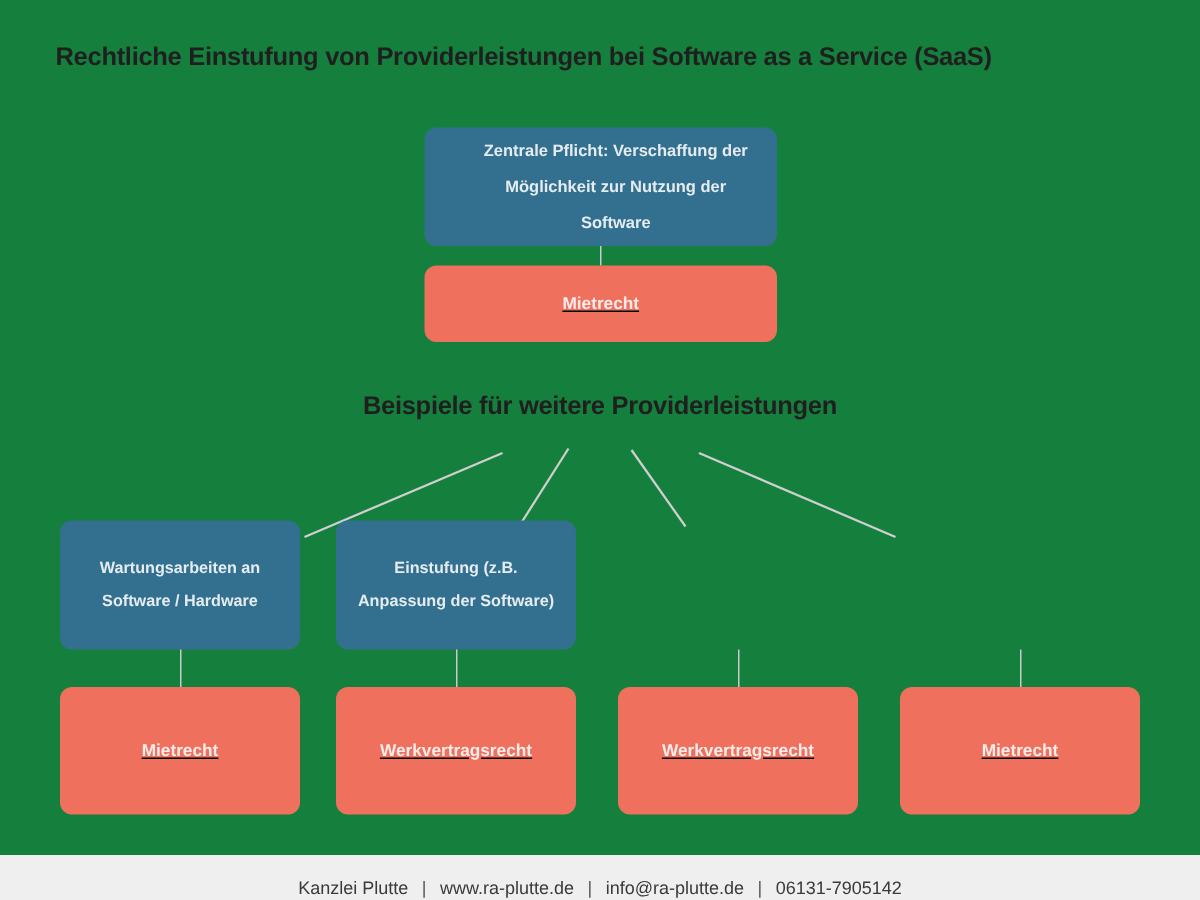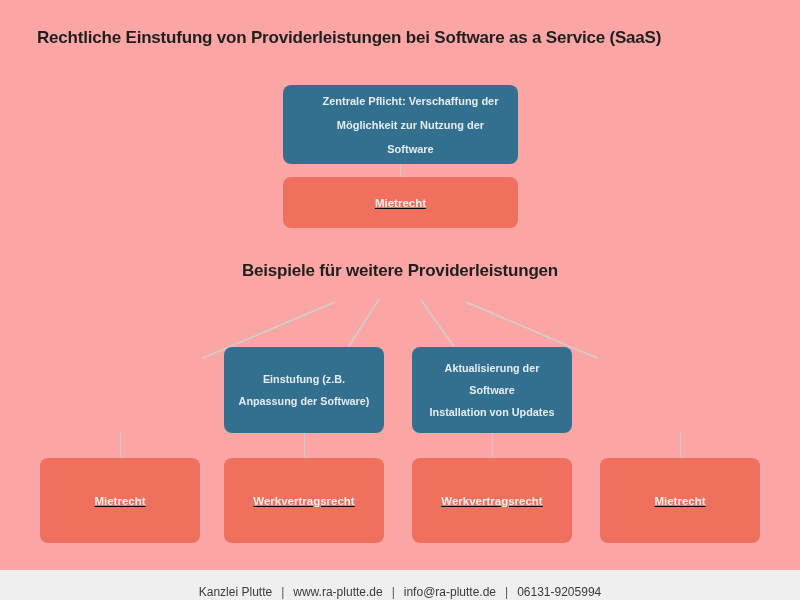--- a/index.html
+++ b/index.html
@@ -9,21 +9,21 @@
     --footer-bg:#efefef;
   }
   *{margin:0;padding:0;box-sizing:border-box;}
   html,body{width:800px;height:600px;}
   body{
     font-family:"Liberation Sans","DejaVu Sans",sans-serif;
     background:#ffffff;
     position:relative;
     overflow:hidden;
   }
-  .canvas{position:absolute;inset:0;width:800px;height:600px;background:#fca5a5;}
+  .canvas{position:absolute;inset:0;width:800px;height:600px;background:#15803d;}
 
   .page-title{
     position:absolute;left:37px;top:28px;
     font-size:17px;font-weight:700;color:#1f1f1f;
     letter-spacing:-0.2px;white-space:nowrap;
   }
   .section-title{
     position:absolute;left:0;top:261px;width:800px;
     text-align:center;font-size:17px;font-weight:700;color:#1f1f1f;
     letter-spacing:-0.2px;
@@ -87,51 +87,51 @@
 
   <div class="section-title">Beispiele für weitere Providerleistungen</div>
 
   <svg class="fan-lines" width="800" height="600" viewBox="0 0 800 600">
     <line x1="335" y1="302" x2="203" y2="358" stroke="#cfcfcf" stroke-width="1.5"></line>
     <line x1="379" y1="299" x2="346" y2="351" stroke="#cfcfcf" stroke-width="1.5"></line>
     <line x1="421" y1="300" x2="457" y2="351" stroke="#cfcfcf" stroke-width="1.5"></line>
     <line x1="466" y1="302" x2="597" y2="358" stroke="#cfcfcf" stroke-width="1.5"></line>
   </svg>
 
+  <div class="node service branch-service col-0">
+    <div class="label">Wartungsarbeiten an
+Software / Hardware</div>
+  </div>
   <div class="vconnector branch-connector bc-0"></div>
   <div class="node classification branch-classification col-0">
     <div class="label">Mietrecht</div>
   </div>
 
   <div class="node service branch-service col-1">
     <div class="label">Einstufung (z.B.
 Anpassung der Software)</div>
   </div>
   <div class="vconnector branch-connector bc-1"></div>
   <div class="node classification branch-classification col-1">
     <div class="label">Werkvertragsrecht</div>
   </div>
 
-  <div class="node service branch-service col-2">
-    <div class="label">Aktualisierung der Software
-Installation von Updates</div>
-  </div>
   <div class="vconnector branch-connector bc-2"></div>
   <div class="node classification branch-classification col-2">
     <div class="label">Werkvertragsrecht</div>
   </div>
 
   <div class="vconnector branch-connector bc-3"></div>
   <div class="node classification branch-classification col-3">
     <div class="label">Mietrecht</div>
   </div>
 
   <div class="footer-bar">
     <span>Kanzlei Plutte</span>
     <span class="sep">|</span>
     <span>www.ra-plutte.de</span>
     <span class="sep">|</span>
     <span>info@ra-plutte.de</span>
     <span class="sep">|</span>
-    <span>06131-9205994</span>
+    <span>06131-7905142</span>
   </div>
 
 </div>
 
 </body></html>

